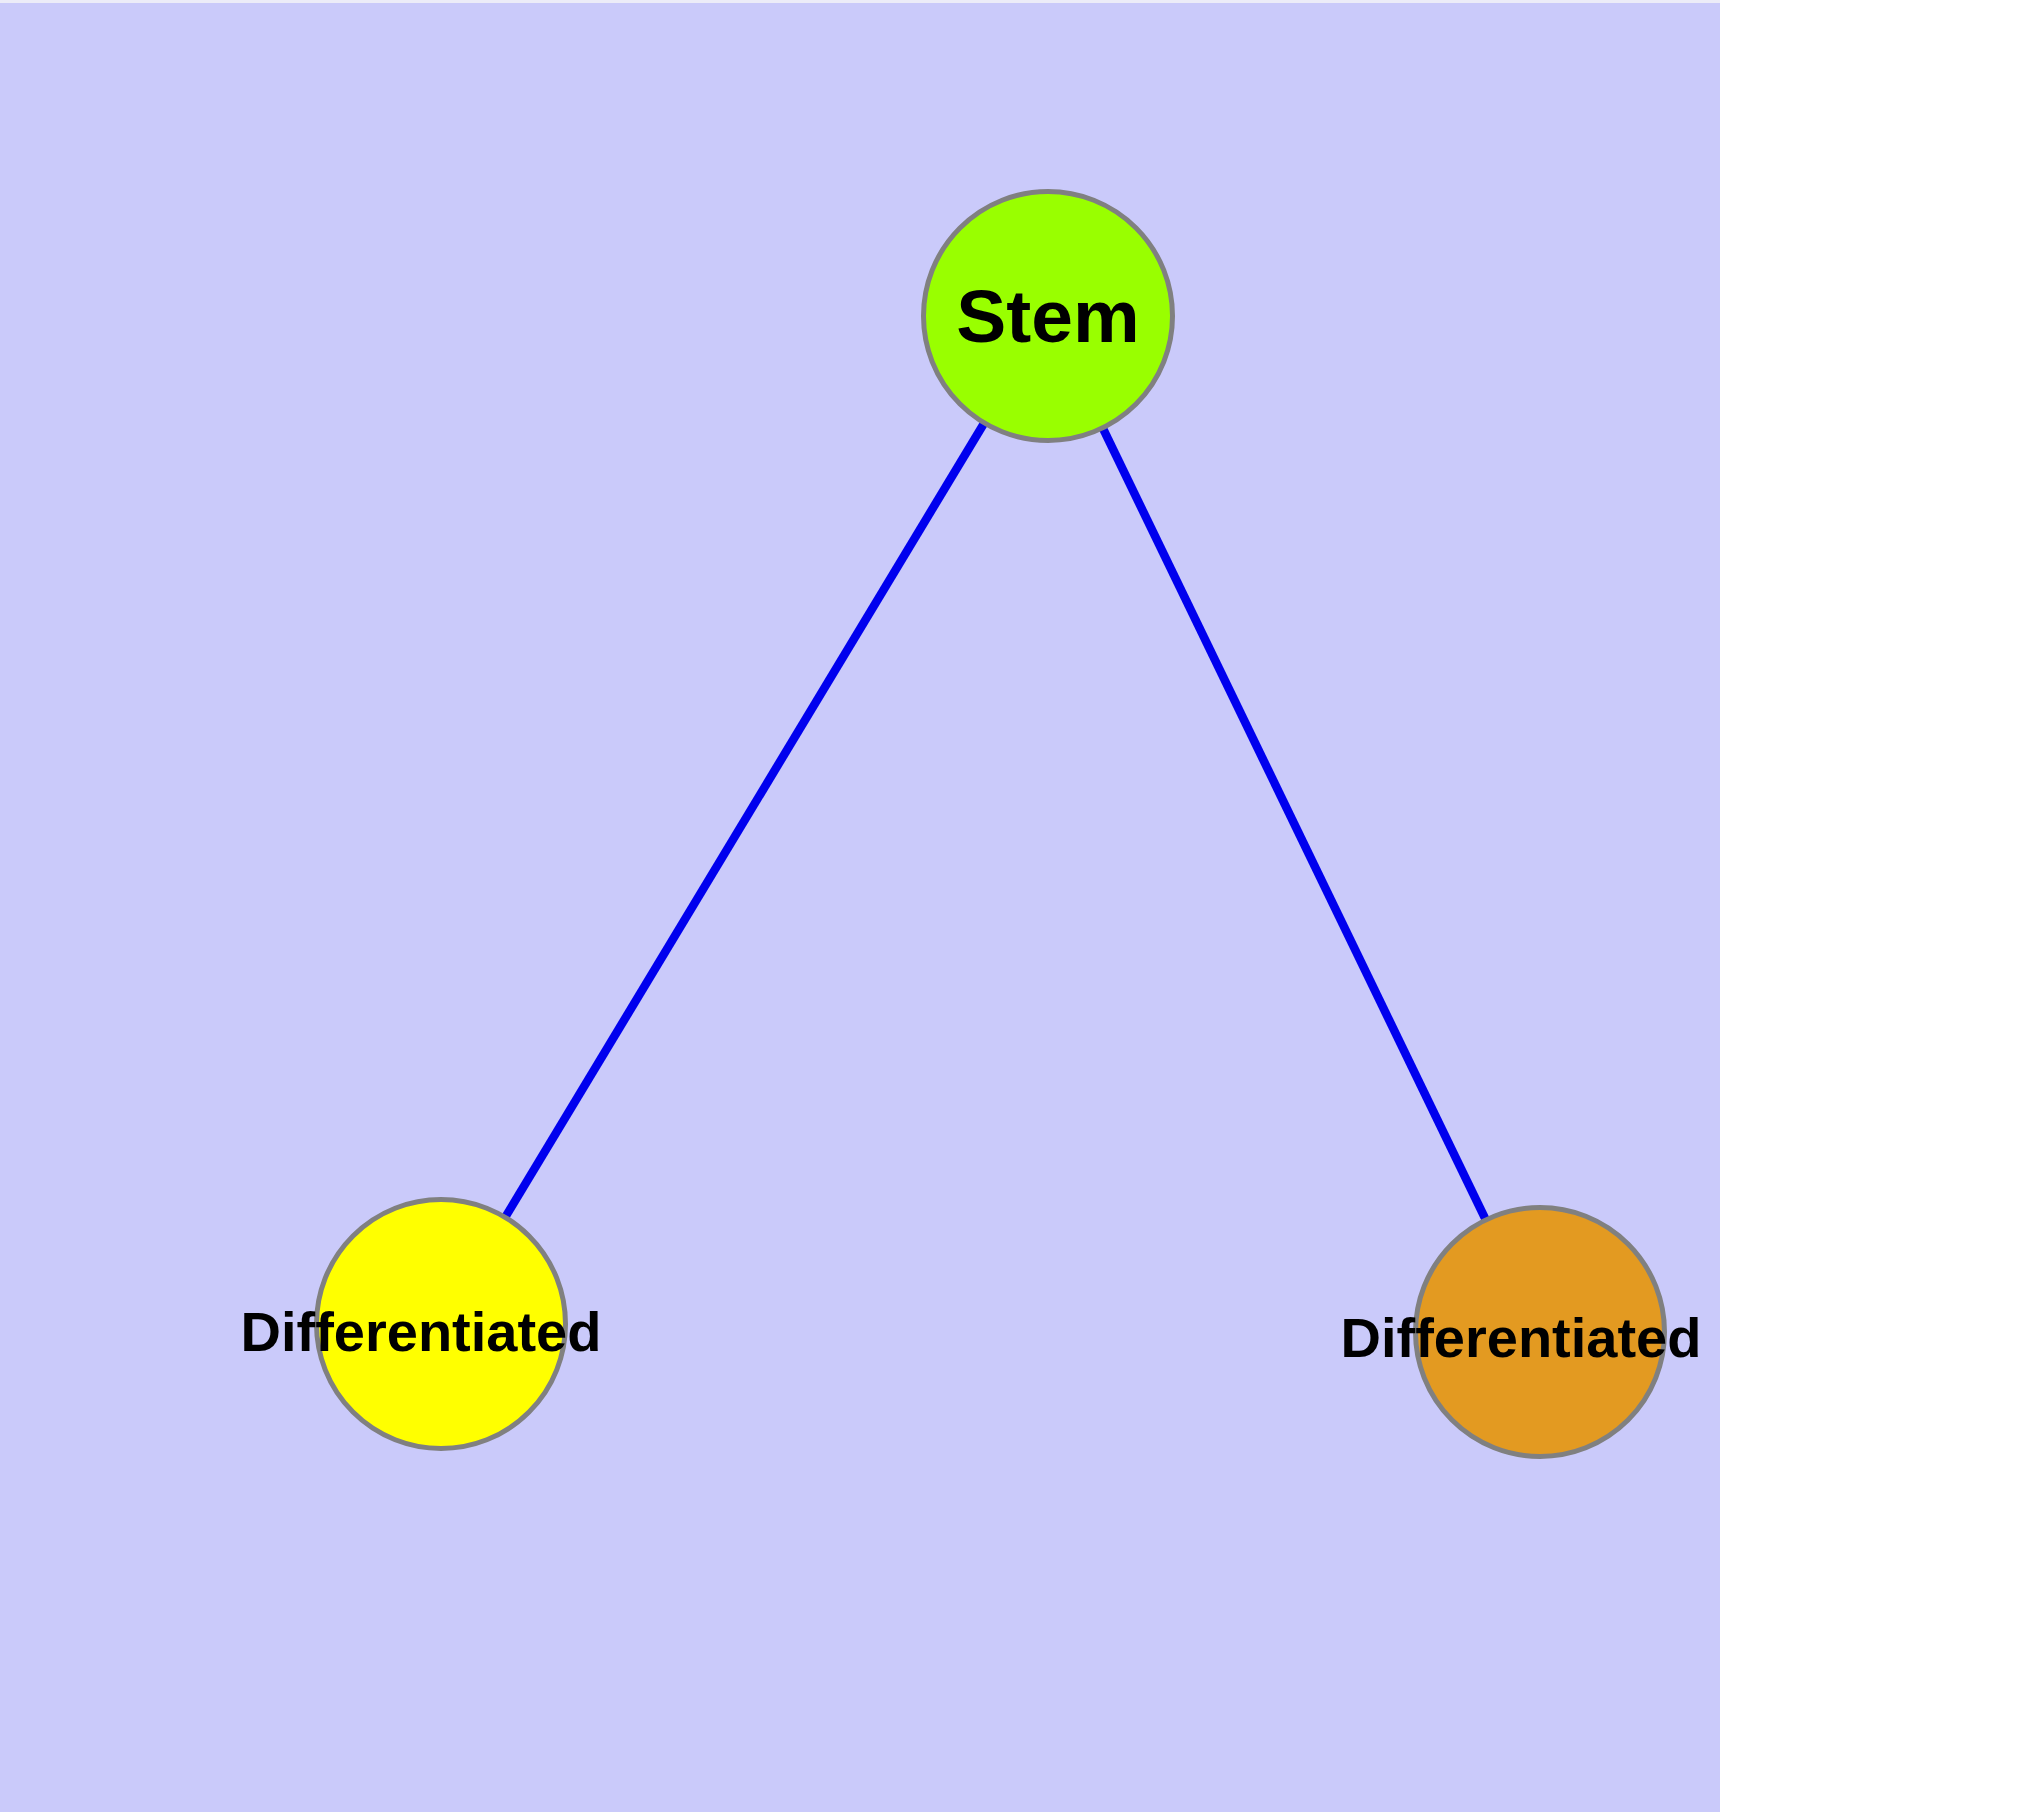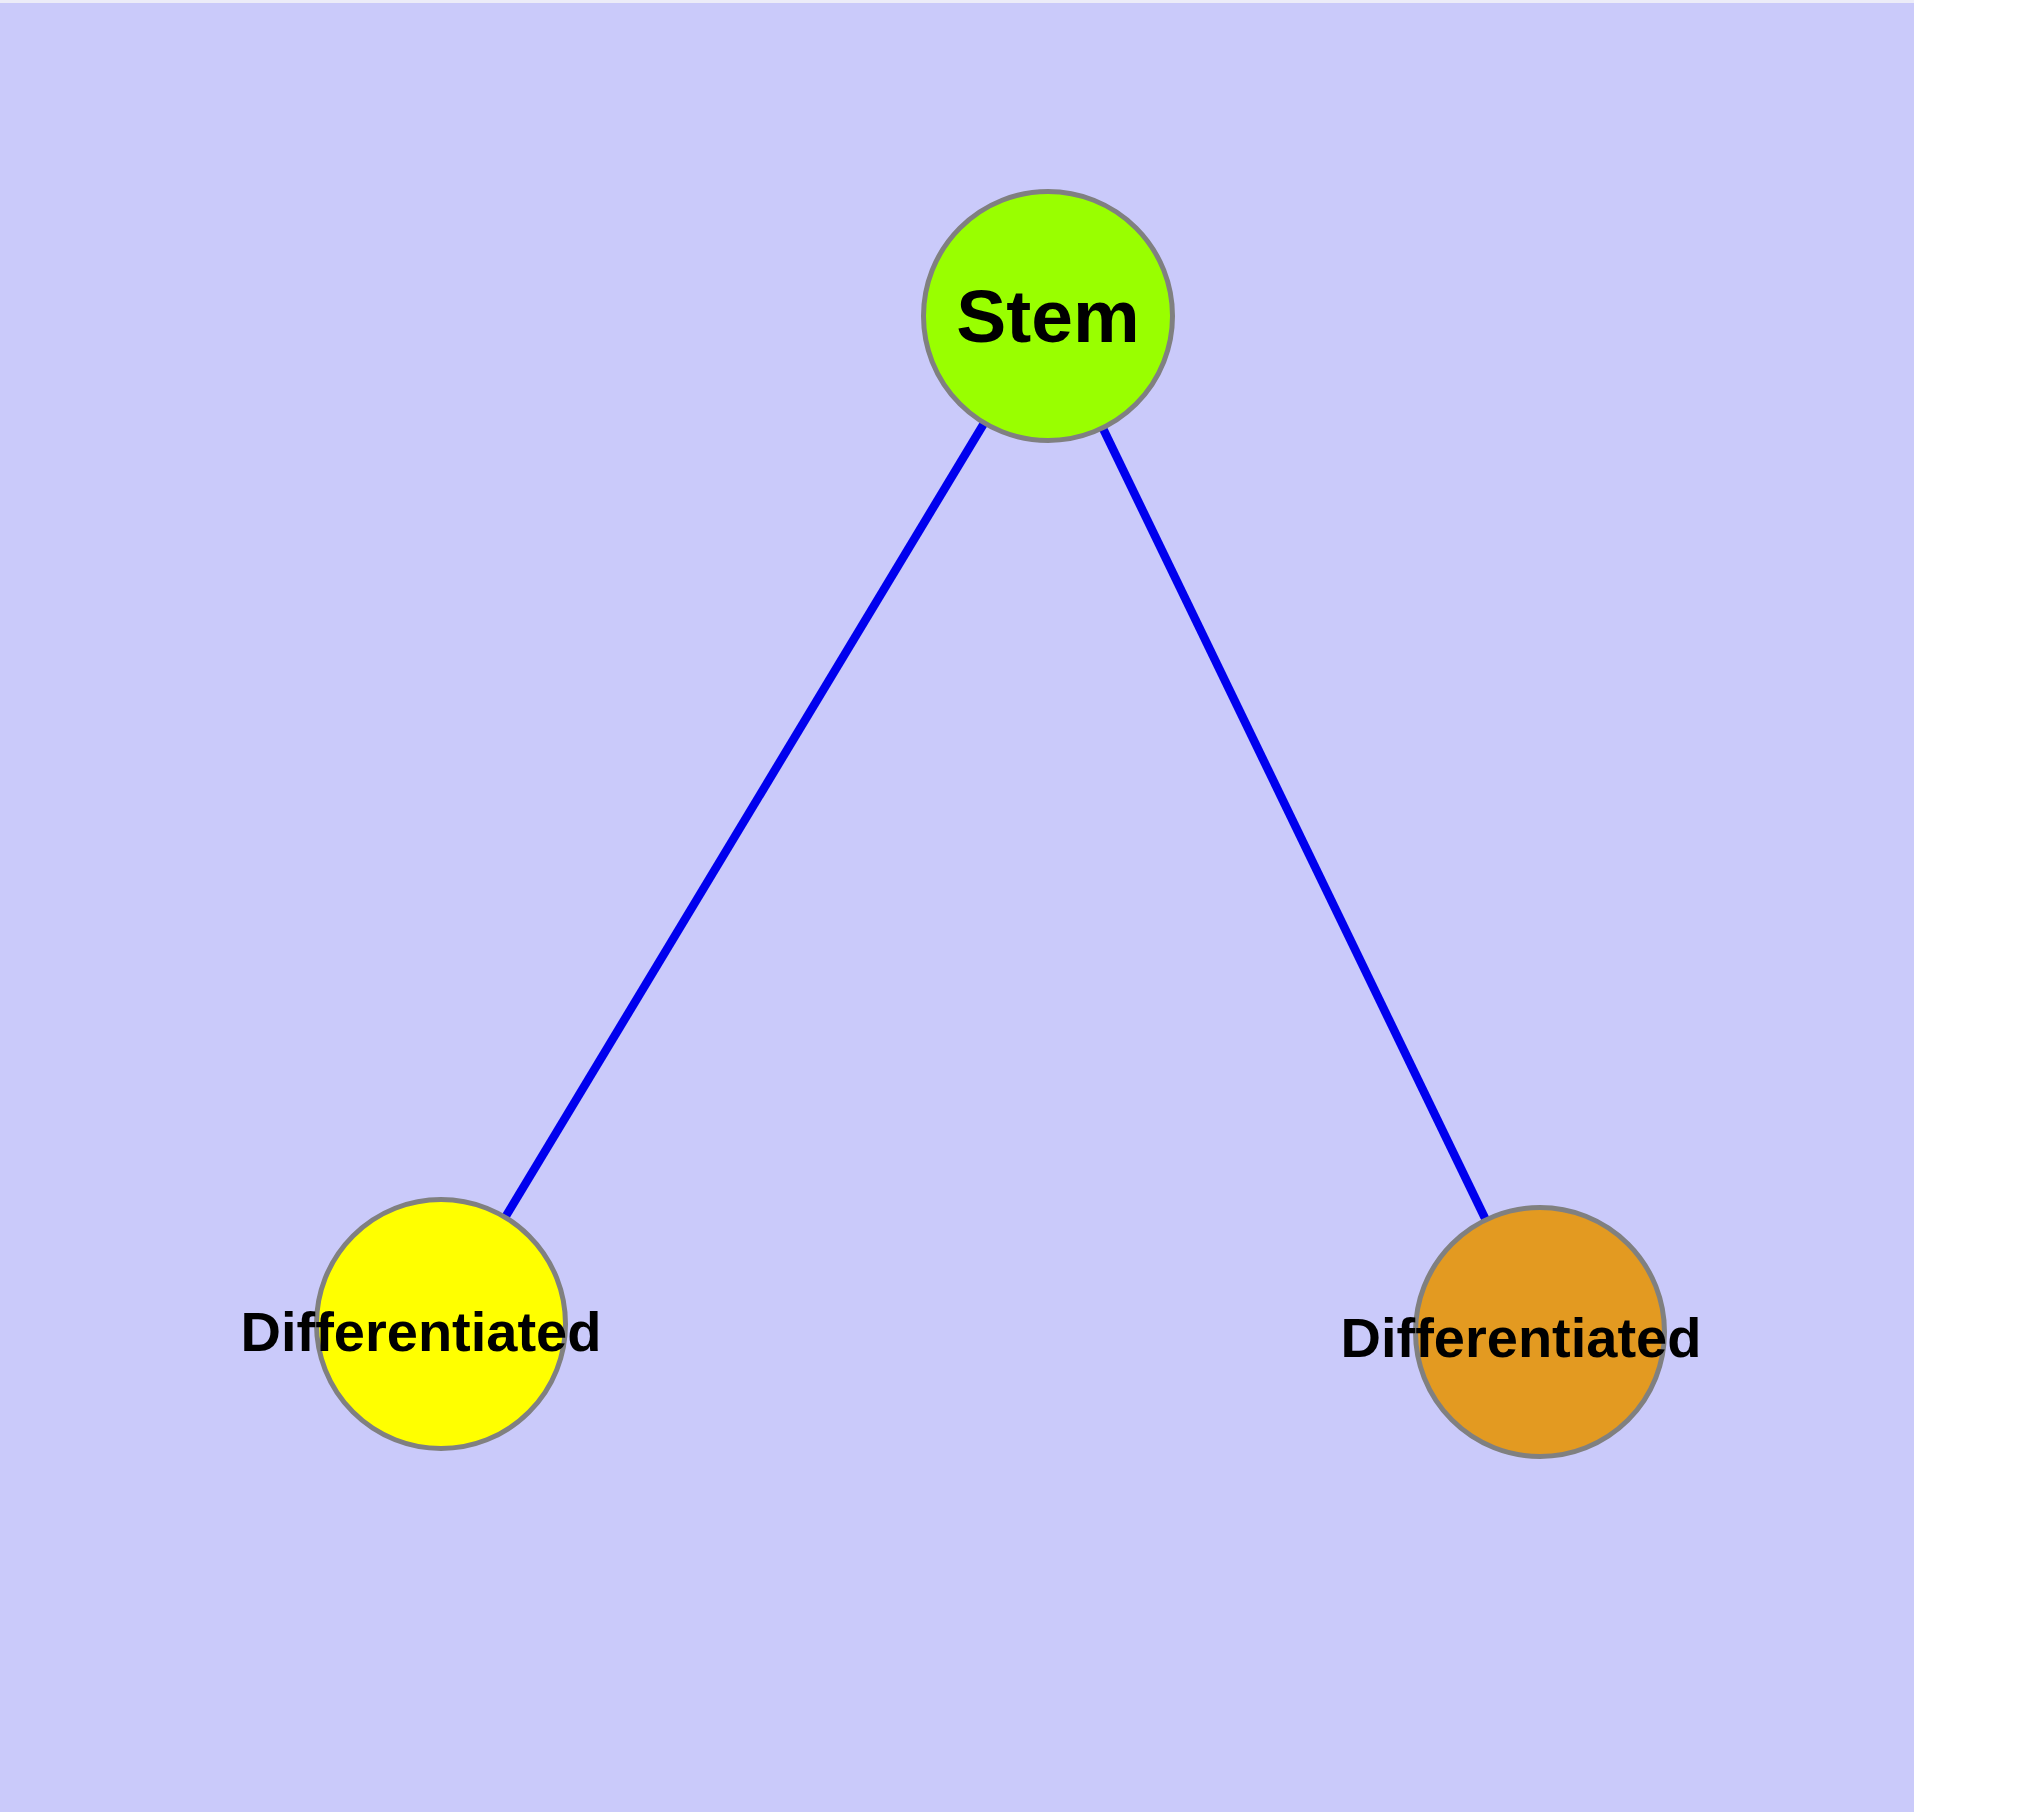--- a/index.html
+++ b/index.html
@@ -1,19 +1,19 @@
 <!DOCTYPE html>
 <html style="--background: #CACAFA; --top_strip: #ECECF8; --edge: #0000EE; --node_border: #808080; --stem_fill: #99FF00; --type_a_fill: #FFFF00; --type_b_fill: #E39A21; --label_text: #000000;font-size:13.6px"><head>
 <meta charset="utf-8">
 <style>
   * { margin: 0; padding: 0; box-sizing: border-box; }
   html, body { width: 2021px; height: 1812px; }
   .stage {
     position: relative;
-    width: 1914px;
+    width: 1720px;
     height: 1812px;
     background: var(--background, #CACAFA);
     overflow: hidden;
     font-family: "Liberation Sans", sans-serif;
   }
   .top-strip {
     position: absolute;
     top: 0; left: 0;
     width: 100%; height: 3.4px;
     background: var(--top_strip, #ECECF8);

